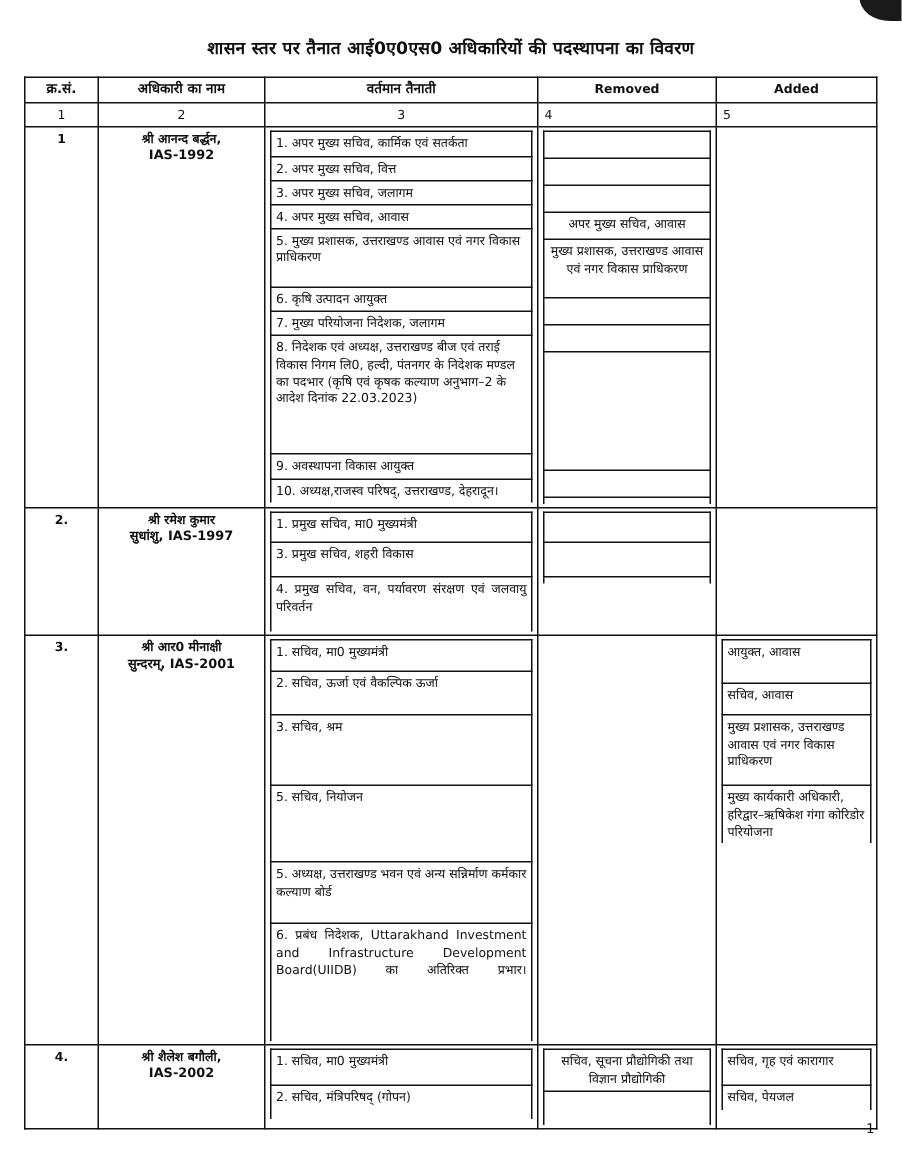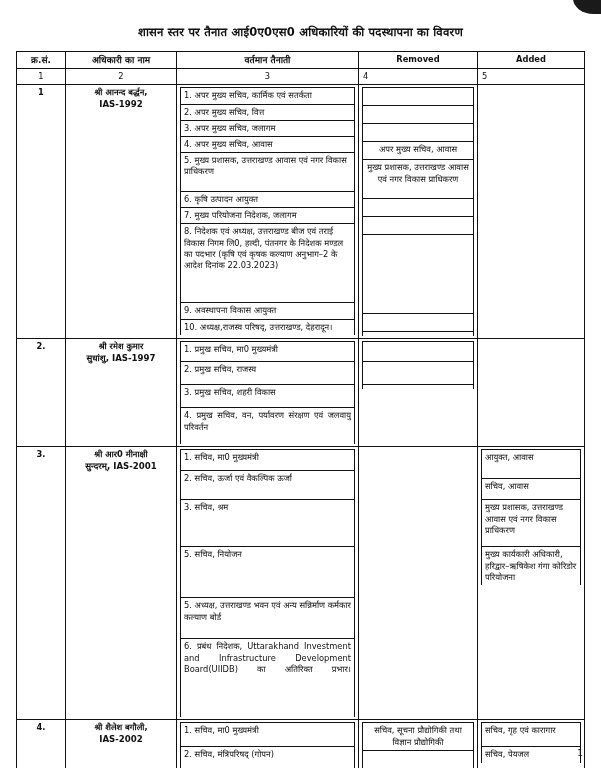--- a/index.html
+++ b/index.html
@@ -221,23 +221,20 @@
           <div class="spread">श्री रमेश कुमार</div>
           <div class="sub">सुधांशु, IAS-1997</div>
         </td>
         <td class="col3 nopad">
           <table class="inner">
             <tbody>
                 <tr>
                   <td style="height:15px">1. प्रमुख सचिव, मा0 मुख्यमंत्री</td>
                 </tr>
             <tr>
-                  <td style="height:18px">2. प्रमुख सचिव, राजस्व</td>
-                </tr>
-            <tr>
                   <td style="height:18px">3. प्रमुख सचिव, शहरी विकास</td>
                 </tr>
             <tr>
                   <td class="just" style="height:32px">4. प्रमुख सचिव, वन, पर्यावरण संरक्षण एवं जलवायु परिवर्तन</td>
                 </tr>
           </tbody>
             </table>
         </td>
         <td class="col4 nopad">
           <table class="inner">

